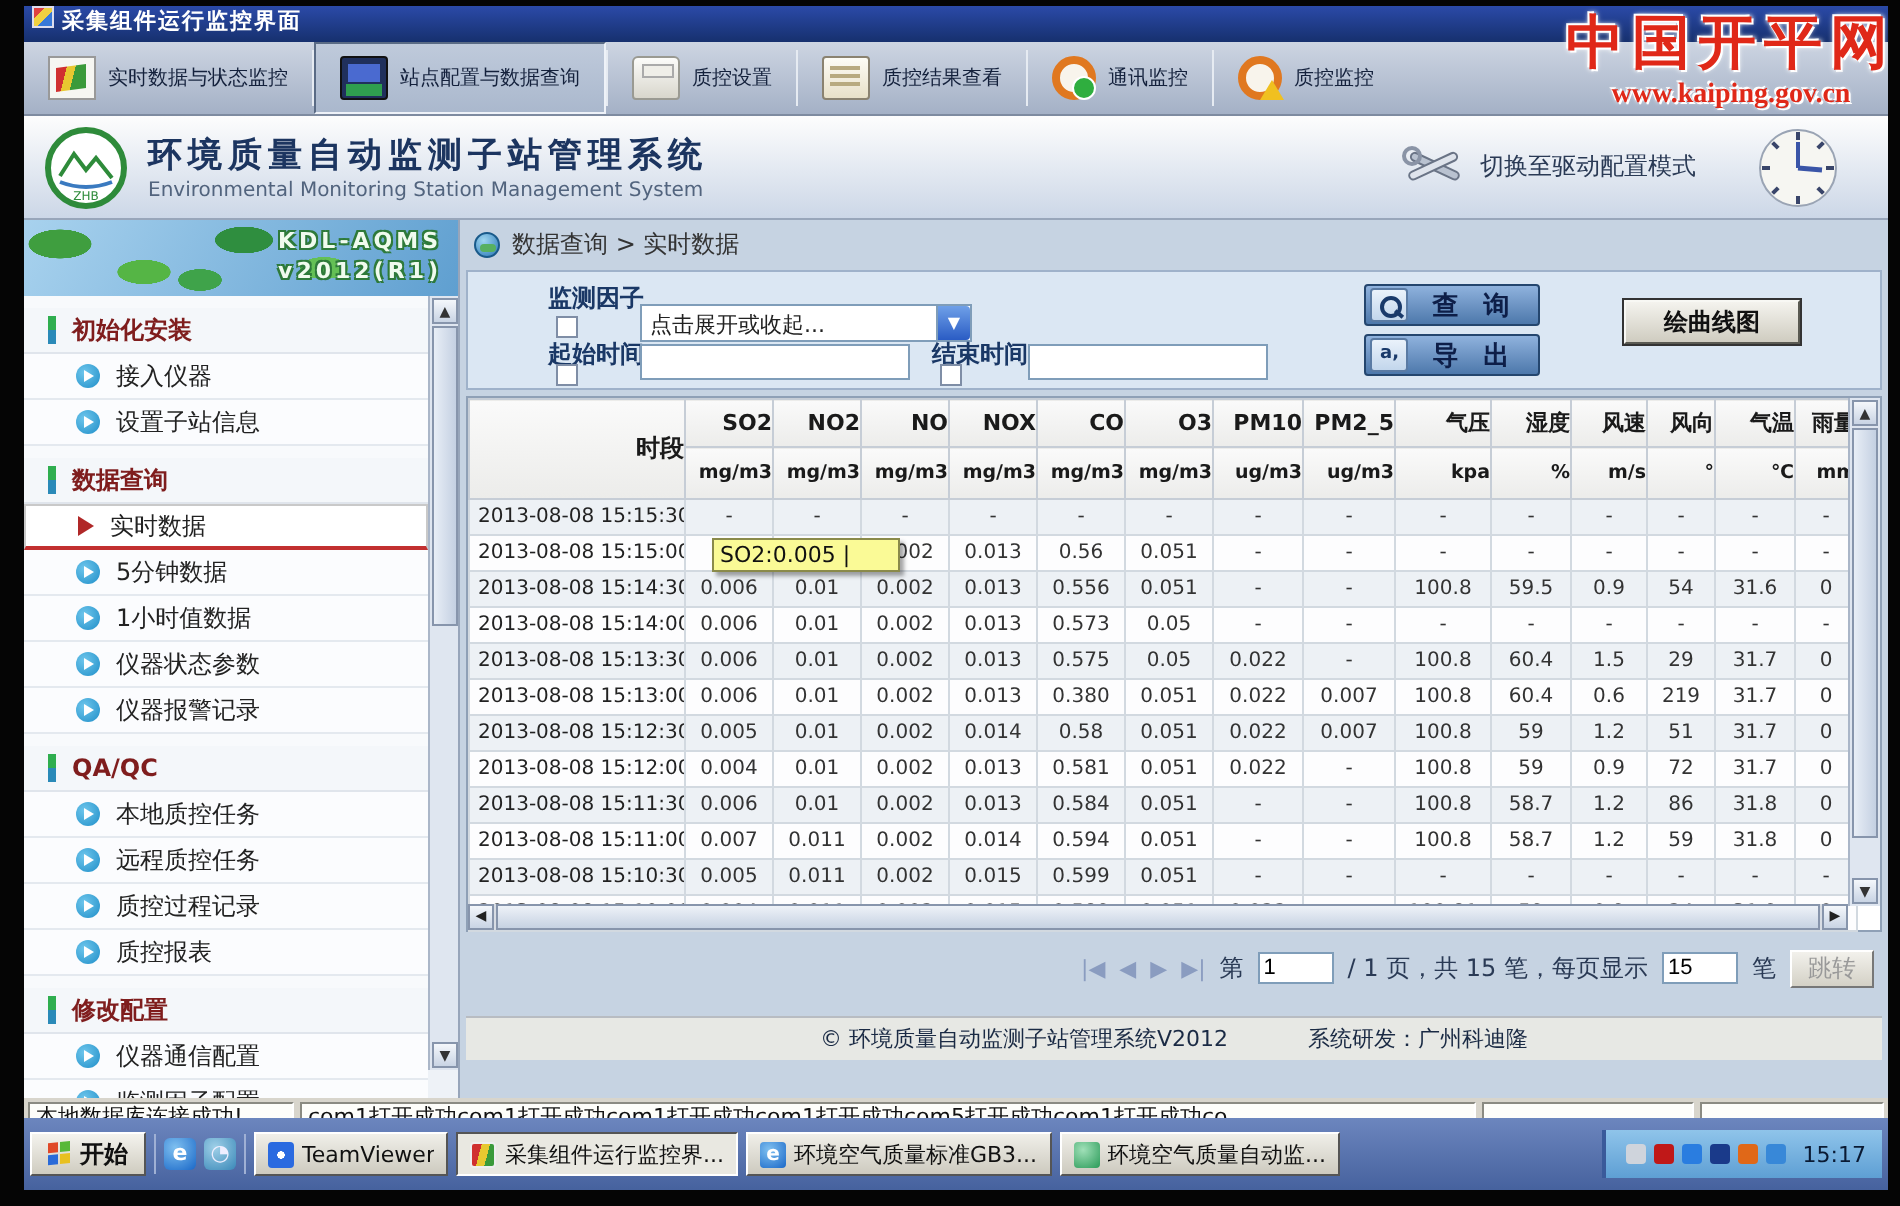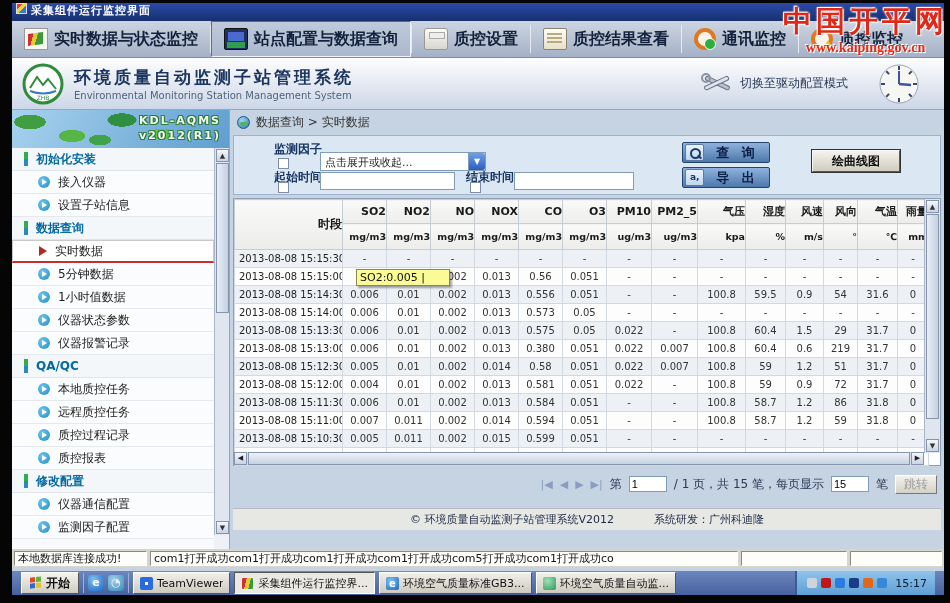--- a/index.html
+++ b/index.html
@@ -16,21 +16,21 @@
             background:linear-gradient(135deg,#e04040 30%,#f0d040 30% 60%,#3878d8 60%); border:1px solid #dde; }
   .titletext { color:#fff; font-size:11px; font-weight:bold; letter-spacing:1px; }
 
   
   .toolbar { height:37px; background:linear-gradient(#cdd5e2,#a4b1c6);
              display:flex; align-items:stretch; border-bottom:1px solid #7e8ba0; }
   .tbtn { display:flex; align-items:center; gap:6px; padding:0 12px; cursor:pointer; }
   .tbtn.active { background:linear-gradient(#bfcadb,#aab8cd);
                  border:1px solid; border-color:#5a6b85 #eef2f8 #eef2f8 #5a6b85; }
   .tsep { width:1px; background:#8792a6; border-right:1px solid #e6ebf2; margin:4px 0; }
-  .tlabel { font-size:16px; font-weight:bold; color:#14213c; white-space:nowrap; }
+  .tlabel { font-size:10px; font-weight:normal; color:#14213c; white-space:nowrap; }
   .ticon { width:24px; height:22px; display:inline-block; position:relative; flex:none; }
   .ic-chart { background:#f6f6f2; border:1px solid #999; }
   .ic-chart::after { content:""; position:absolute; left:3px; top:4px; width:15px; height:12px;
       background:linear-gradient(105deg,#d03030 30%,#e8c830 30% 55%,#3a9a3a 55%); transform:skewY(-8deg); }
   .ic-monitor { background:#20305c; border:1px solid #111; border-radius:2px; }
   .ic-monitor::after { content:""; position:absolute; left:2px; bottom:1px; width:18px; height:6px; background:#2f9e4f; }
   .ic-monitor::before { content:""; position:absolute; left:3px; top:3px; width:16px; height:9px; background:#4a6ad0; }
   .ic-printer { background:linear-gradient(#fcfcfa,#d8d6cc); border:1px solid #9a9a92; border-radius:3px 3px 2px 2px; }
   .ic-printer::after { content:""; position:absolute; left:4px; top:3px; width:14px; height:5px; background:#efeee8; border:1px solid #aaa; }
   .ic-book { background:linear-gradient(#fdfcf6,#e8e0c8); border:1px solid #8a8270; border-radius:2px; }
@@ -65,21 +65,21 @@
         radial-gradient(ellipse 22px 10px at 60px 26px,#55b545 60%,transparent 61%),
         radial-gradient(ellipse 24px 11px at 110px 10px,#2f8e3f 60%,transparent 61%),
         radial-gradient(ellipse 20px 9px at 150px 24px,#64c055 60%,transparent 61%),
         radial-gradient(ellipse 18px 9px at 88px 30px,#3fa34a 60%,transparent 61%),
         linear-gradient(120deg,#a8d2ee,#5f9fd0); }
   .bannertext { position:absolute; right:8px; top:3px; text-align:right; color:#f0fbee;
       font-size:11px; font-weight:bold; letter-spacing:2px; line-height:15px;
       text-shadow:1px 1px 0 #2e7a3a, -1px -1px 0 #2e7a3a, 1px -1px 0 #2e7a3a, -1px 1px 0 #2e7a3a; }
   .menu { flex:1; overflow:hidden; background:#f8fafc; margin-right:15px; }
   .sec { height:23px; display:flex; align-items:center; gap:8px; padding-left:12px;
-         border-bottom:1px solid #e0e5ec; background:#f4f7fa; font-size:12px; font-weight:bold; color:#0369a1; }
+         border-bottom:1px solid #e0e5ec; background:#f4f7fa; font-size:12px; font-weight:bold; color:#7f1d1d;margin-top:6px; }
   .secbar { width:4px; height:14px; background:linear-gradient(#2fae4f 50%,#2a8ab8 50%); }
   .item { height:23px; display:flex; align-items:center; gap:8px; padding-left:26px;
           border-bottom:1px solid #e4e9ef; font-size:12px; color:#222; cursor:pointer; background:#fbfcfe; }
   .item.active { border:1px solid #c9c9c9; border-bottom:2px solid #c23030; background:#fff; }
   .iarrow { width:12px; height:12px; border-radius:50%; background:radial-gradient(circle at 35% 35%,#6ec6ec,#1f8ec8);
             position:relative; flex:none; }
   .iarrow::after { content:""; position:absolute; left:4px; top:3px; width:0; height:0;
             border-left:5px solid #fff; border-top:3px solid transparent; border-bottom:3px solid transparent; }
   .aarrow { width:0; height:0; flex:none; border-left:8px solid #b02828;
             border-top:5px solid transparent; border-bottom:5px solid transparent; }
@@ -157,22 +157,22 @@
              font-size:11px; color:#1a2a44; }
 
   
   .statusbar { position:absolute; left:0; right:0; bottom:28px; height:18px; background:#d8d5cc;
                display:flex; align-items:center; gap:3px; padding:0 2px; font-size:11px; color:#111; }
   .seg { height:15px; background:#fdfdfa; border:1px solid; border-color:#8a8a82 #fff #fff #8a8a82;
          padding:0 3px; line-height:13px; white-space:nowrap; overflow:hidden; }
   .seg1 { width:133px; flex:none; } .seg2 { flex:1; } .seg3 { width:106px; flex:none; } .seg4 { width:92px; flex:none; }
 
   
-  .taskbar { position:absolute; left:0; right:0; bottom:0; height:24px;
-             background:linear-gradient(#6c86be,#46629e); display:flex; align-items:center; gap:4px; padding:0 9px; }
+  .taskbar { position:absolute; left:0; right:0; bottom:0; height:36px;
+             background:linear-gradient(#6c86be,#46629e); display:flex; align-items:center; gap:4px; padding:0 3px; }
   .startbtn { height:22px; display:flex; align-items:center; gap:4px; padding:0 8px;
               background:linear-gradient(#f4f3ee,#cfccc0); border:1px solid; border-color:#fff #555 #555 #fff;
               font-size:12px; font-weight:bold; color:#111; cursor:pointer; }
   .winflag { width:12px; height:12px; display:grid; grid-template-columns:5px 5px; grid-template-rows:5px 5px; gap:1px; transform:skewY(-6deg); }
   .winflag i:nth-child(1){background:#e04828;} .winflag i:nth-child(2){background:#58b838;}
   .winflag i:nth-child(3){background:#2a6ad8;} .winflag i:nth-child(4){background:#e8c020;}
   .tbsep { width:1px; height:20px; background:#2a3e6e; border-right:1px solid #9fb0d4; }
   .qlico { width:16px; height:16px; border-radius:3px; font-size:11px; font-weight:bold; color:#fff;
            text-align:center; line-height:16px; cursor:pointer; }
   .qlico.ie { background:radial-gradient(circle at 35% 30%,#7fc0f0,#1a68c8); }

